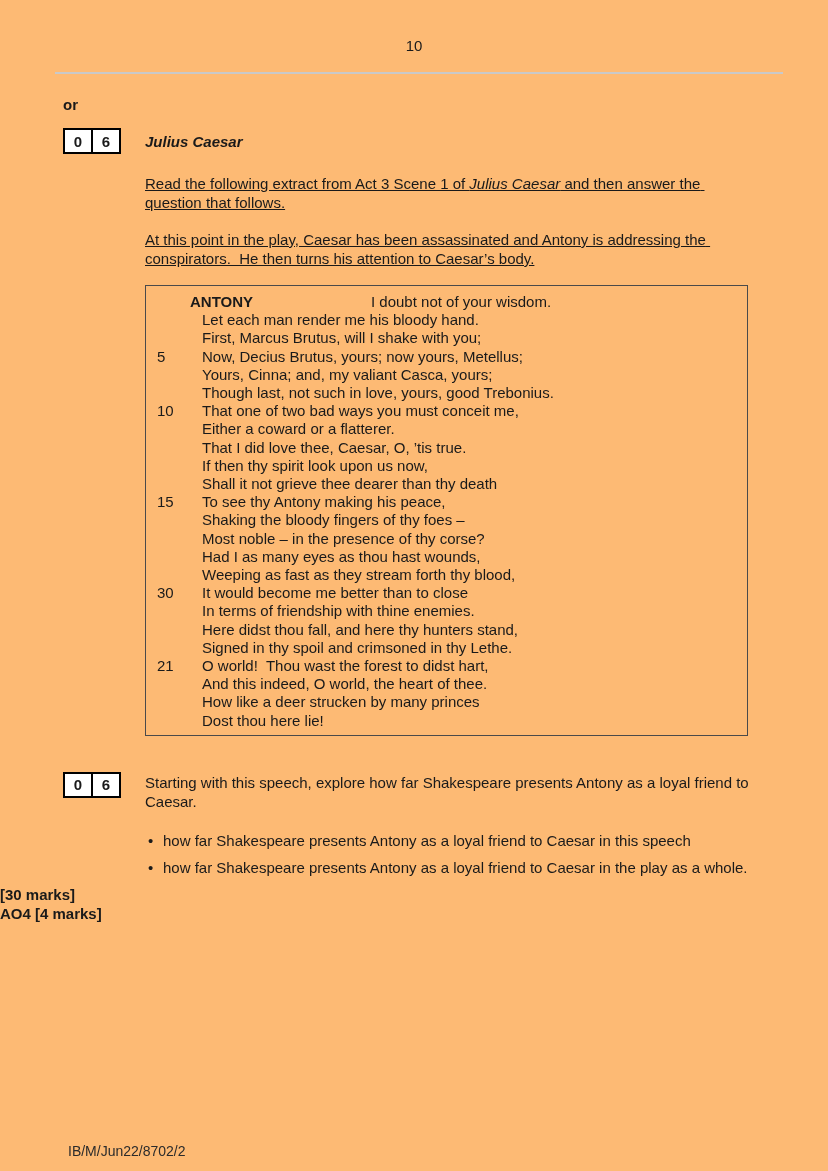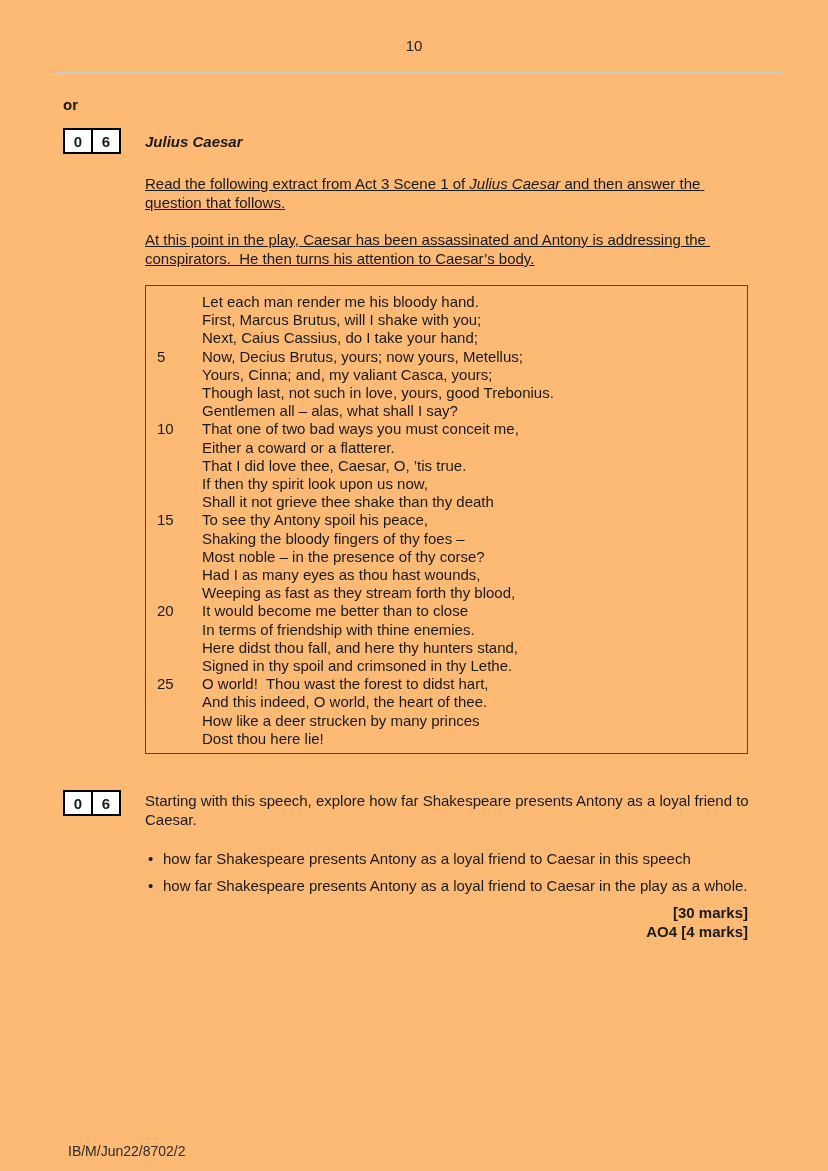--- a/index.html
+++ b/index.html
@@ -93,21 +93,20 @@
     width: 600px;
   }
   .bullet-item {
     display: flex;
     margin-bottom: 8px;
   }
   .bullet-glyph { flex: 0 0 15px; }
   .bullet-text { white-space: pre-wrap; }
   .marks-block {
     margin: 2px 80px 0 0;
-    text-align: right;
     font-weight: 700;
   }
   .footer-code {
     position: absolute;
     left: 68px;
     bottom: 14px;
     font-size: 14px;
     line-height: 12px;
     color: #2b2b2b;
   }
@@ -129,55 +128,55 @@
       <div class="q-cell">6</div>
     </div>
     <div class="q-title">Julius Caesar</div>
   </div>
 
   <p class="body-text para-1"><span>Read the following extract from Act 3 Scene 1 of </span><span style="font-style:italic">Julius Caesar</span><span> and then answer the question that follows.</span></p>
 
   <p class="body-text para-2">At this point in the play, Caesar has been assassinated and Antony is addressing the conspirators.  He then turns his attention to Caesar’s body.</p>
 
   <div class="extract-box">
+    <div class="verse-row">
+      <span class="lineno-sp"></span>
+      <span class="speaker">ANTONY</span>
+      <span class="vtext">I doubt not of your wisdom.</span>
+    </div>
     <div>
     <div class="verse-row">
       <span class="lineno"></span>
       <span class="vtext">Let each man render me his bloody hand.</span>
     </div>
 
     <div class="verse-row">
       <span class="lineno"></span>
       <span class="vtext">First, Marcus Brutus, will I shake with you;</span>
     </div>
 
     <div class="verse-row">
       <span class="lineno"></span>
-      <span class="vtext">Next, Caius Cassius, do I take your hand;</span>
     </div>
 
     <div class="verse-row">
       <span class="lineno">5</span>
       <span class="vtext">Now, Decius Brutus, yours; now yours, Metellus;</span>
     </div>
 
     <div class="verse-row">
       <span class="lineno"></span>
       <span class="vtext">Yours, Cinna; and, my valiant Casca, yours;</span>
     </div>
 
     <div class="verse-row">
       <span class="lineno"></span>
       <span class="vtext">Though last, not such in love, yours, good Trebonius.</span>
     </div>
 
-    <div class="verse-row">
-      <span class="lineno"></span>
-      <span class="vtext">Gentlemen all – alas, what shall I say?</span>
-    </div>
 
     <div class="verse-row">
       <span class="lineno"></span>
     </div>
 
     <div class="verse-row">
       <span class="lineno">10</span>
       <span class="vtext">That one of two bad ways you must conceit me,</span>
     </div>
 
@@ -191,26 +190,26 @@
       <span class="vtext">That I did love thee, Caesar, O, ’tis true.</span>
     </div>
 
     <div class="verse-row">
       <span class="lineno"></span>
       <span class="vtext">If then thy spirit look upon us now,</span>
     </div>
 
     <div class="verse-row">
       <span class="lineno"></span>
-      <span class="vtext">Shall it not grieve thee shake than thy death</span>
+      <span class="vtext">Shall it not grieve thee dearer than thy death</span>
     </div>
 
     <div class="verse-row">
       <span class="lineno">15</span>
-      <span class="vtext">To see thy Antony spoil his peace,</span>
+      <span class="vtext">To see thy Antony making his peace,</span>
     </div>
 
     <div class="verse-row">
       <span class="lineno"></span>
       <span class="vtext">Shaking the bloody fingers of thy foes –</span>
     </div>
 
     <div class="verse-row">
       <span class="lineno"></span>
       <span class="vtext">Most noble – in the presence of thy corse?</span>
@@ -220,21 +219,21 @@
       <span class="lineno"></span>
       <span class="vtext">Had I as many eyes as thou hast wounds,</span>
     </div>
 
     <div class="verse-row">
       <span class="lineno"></span>
       <span class="vtext">Weeping as fast as they stream forth thy blood,</span>
     </div>
 
     <div class="verse-row">
-      <span class="lineno">20</span>
+      <span class="lineno">30</span>
       <span class="vtext">It would become me better than to close</span>
     </div>
 
     <div class="verse-row">
       <span class="lineno"></span>
       <span class="vtext">In terms of friendship with thine enemies.</span>
     </div>
 
     <div class="verse-row">
       <span class="lineno"></span>
@@ -244,21 +243,21 @@
       <span class="lineno"></span>
       <span class="vtext">Here didst thou fall, and here thy hunters stand,</span>
     </div>
 
     <div class="verse-row">
       <span class="lineno"></span>
       <span class="vtext">Signed in thy spoil and crimsoned in thy Lethe.</span>
     </div>
 
     <div class="verse-row">
-      <span class="lineno">25</span>
+      <span class="lineno">21</span>
       <span class="vtext">O world!  Thou wast the forest to didst hart,</span>
     </div>
 
     <div class="verse-row">
       <span class="lineno"></span>
       <span class="vtext">And this indeed, O world, the heart of thee.</span>
     </div>
 
     <div class="verse-row">
       <span class="lineno"></span>

